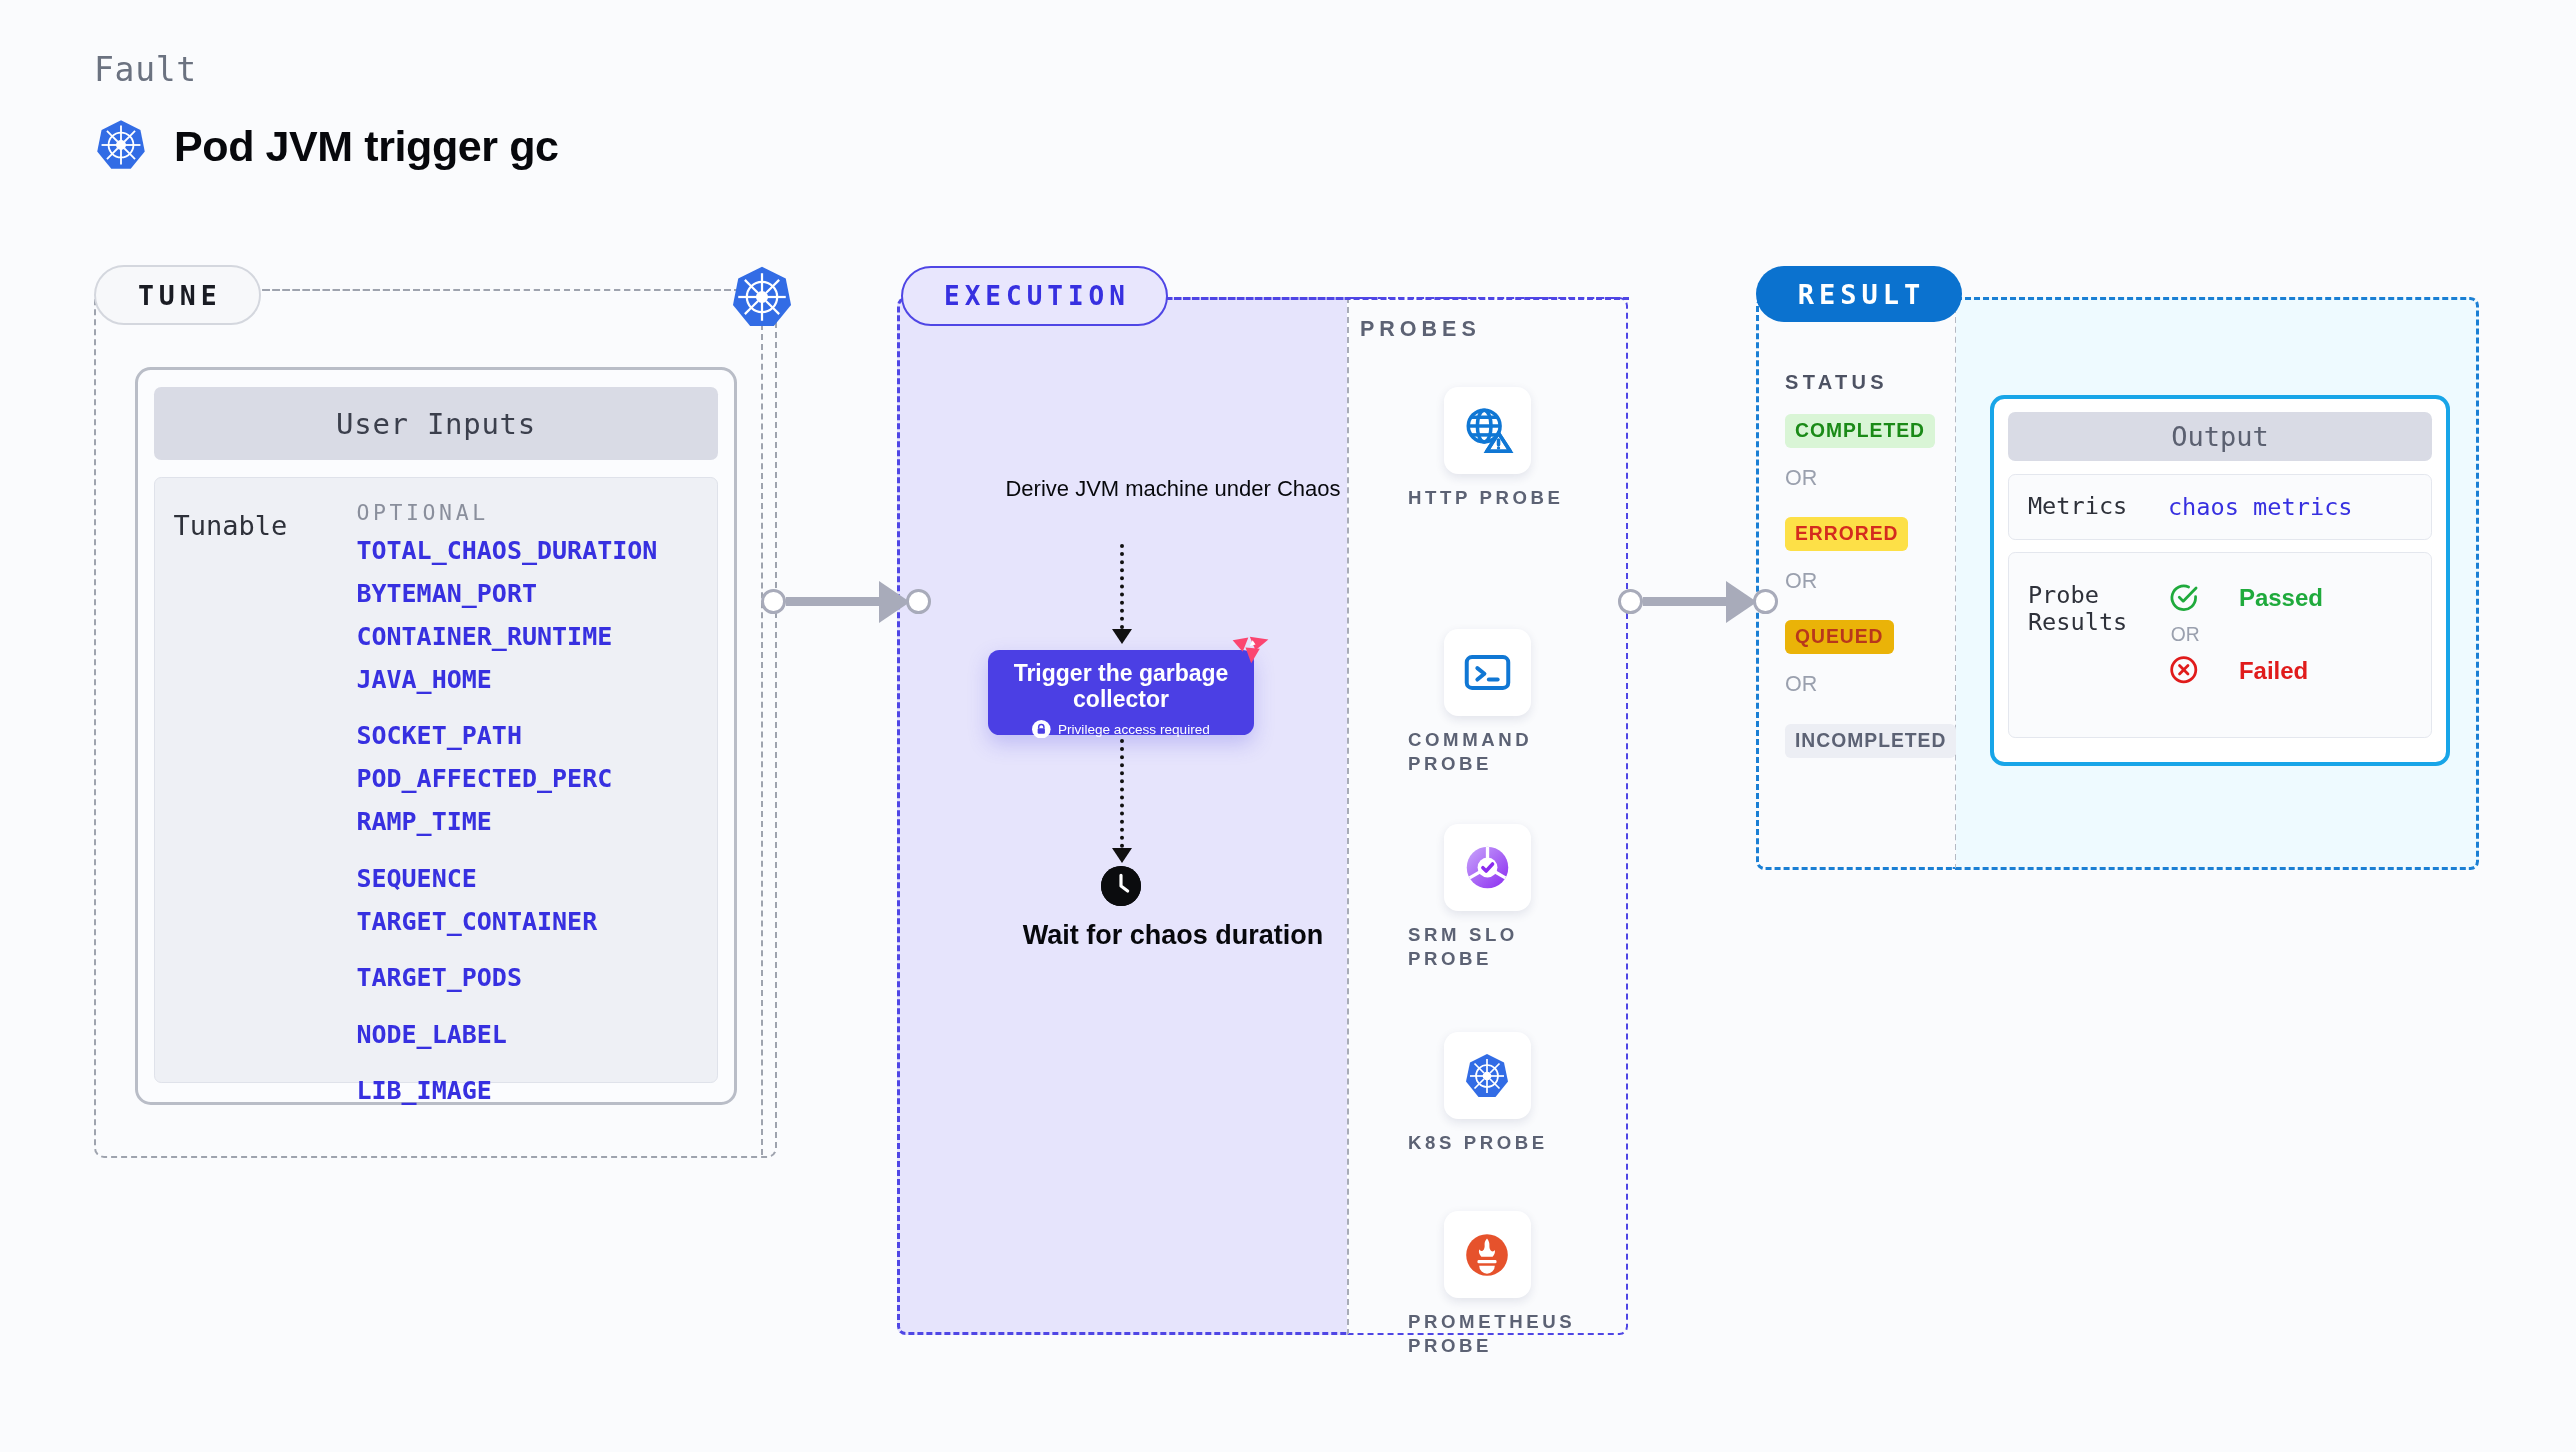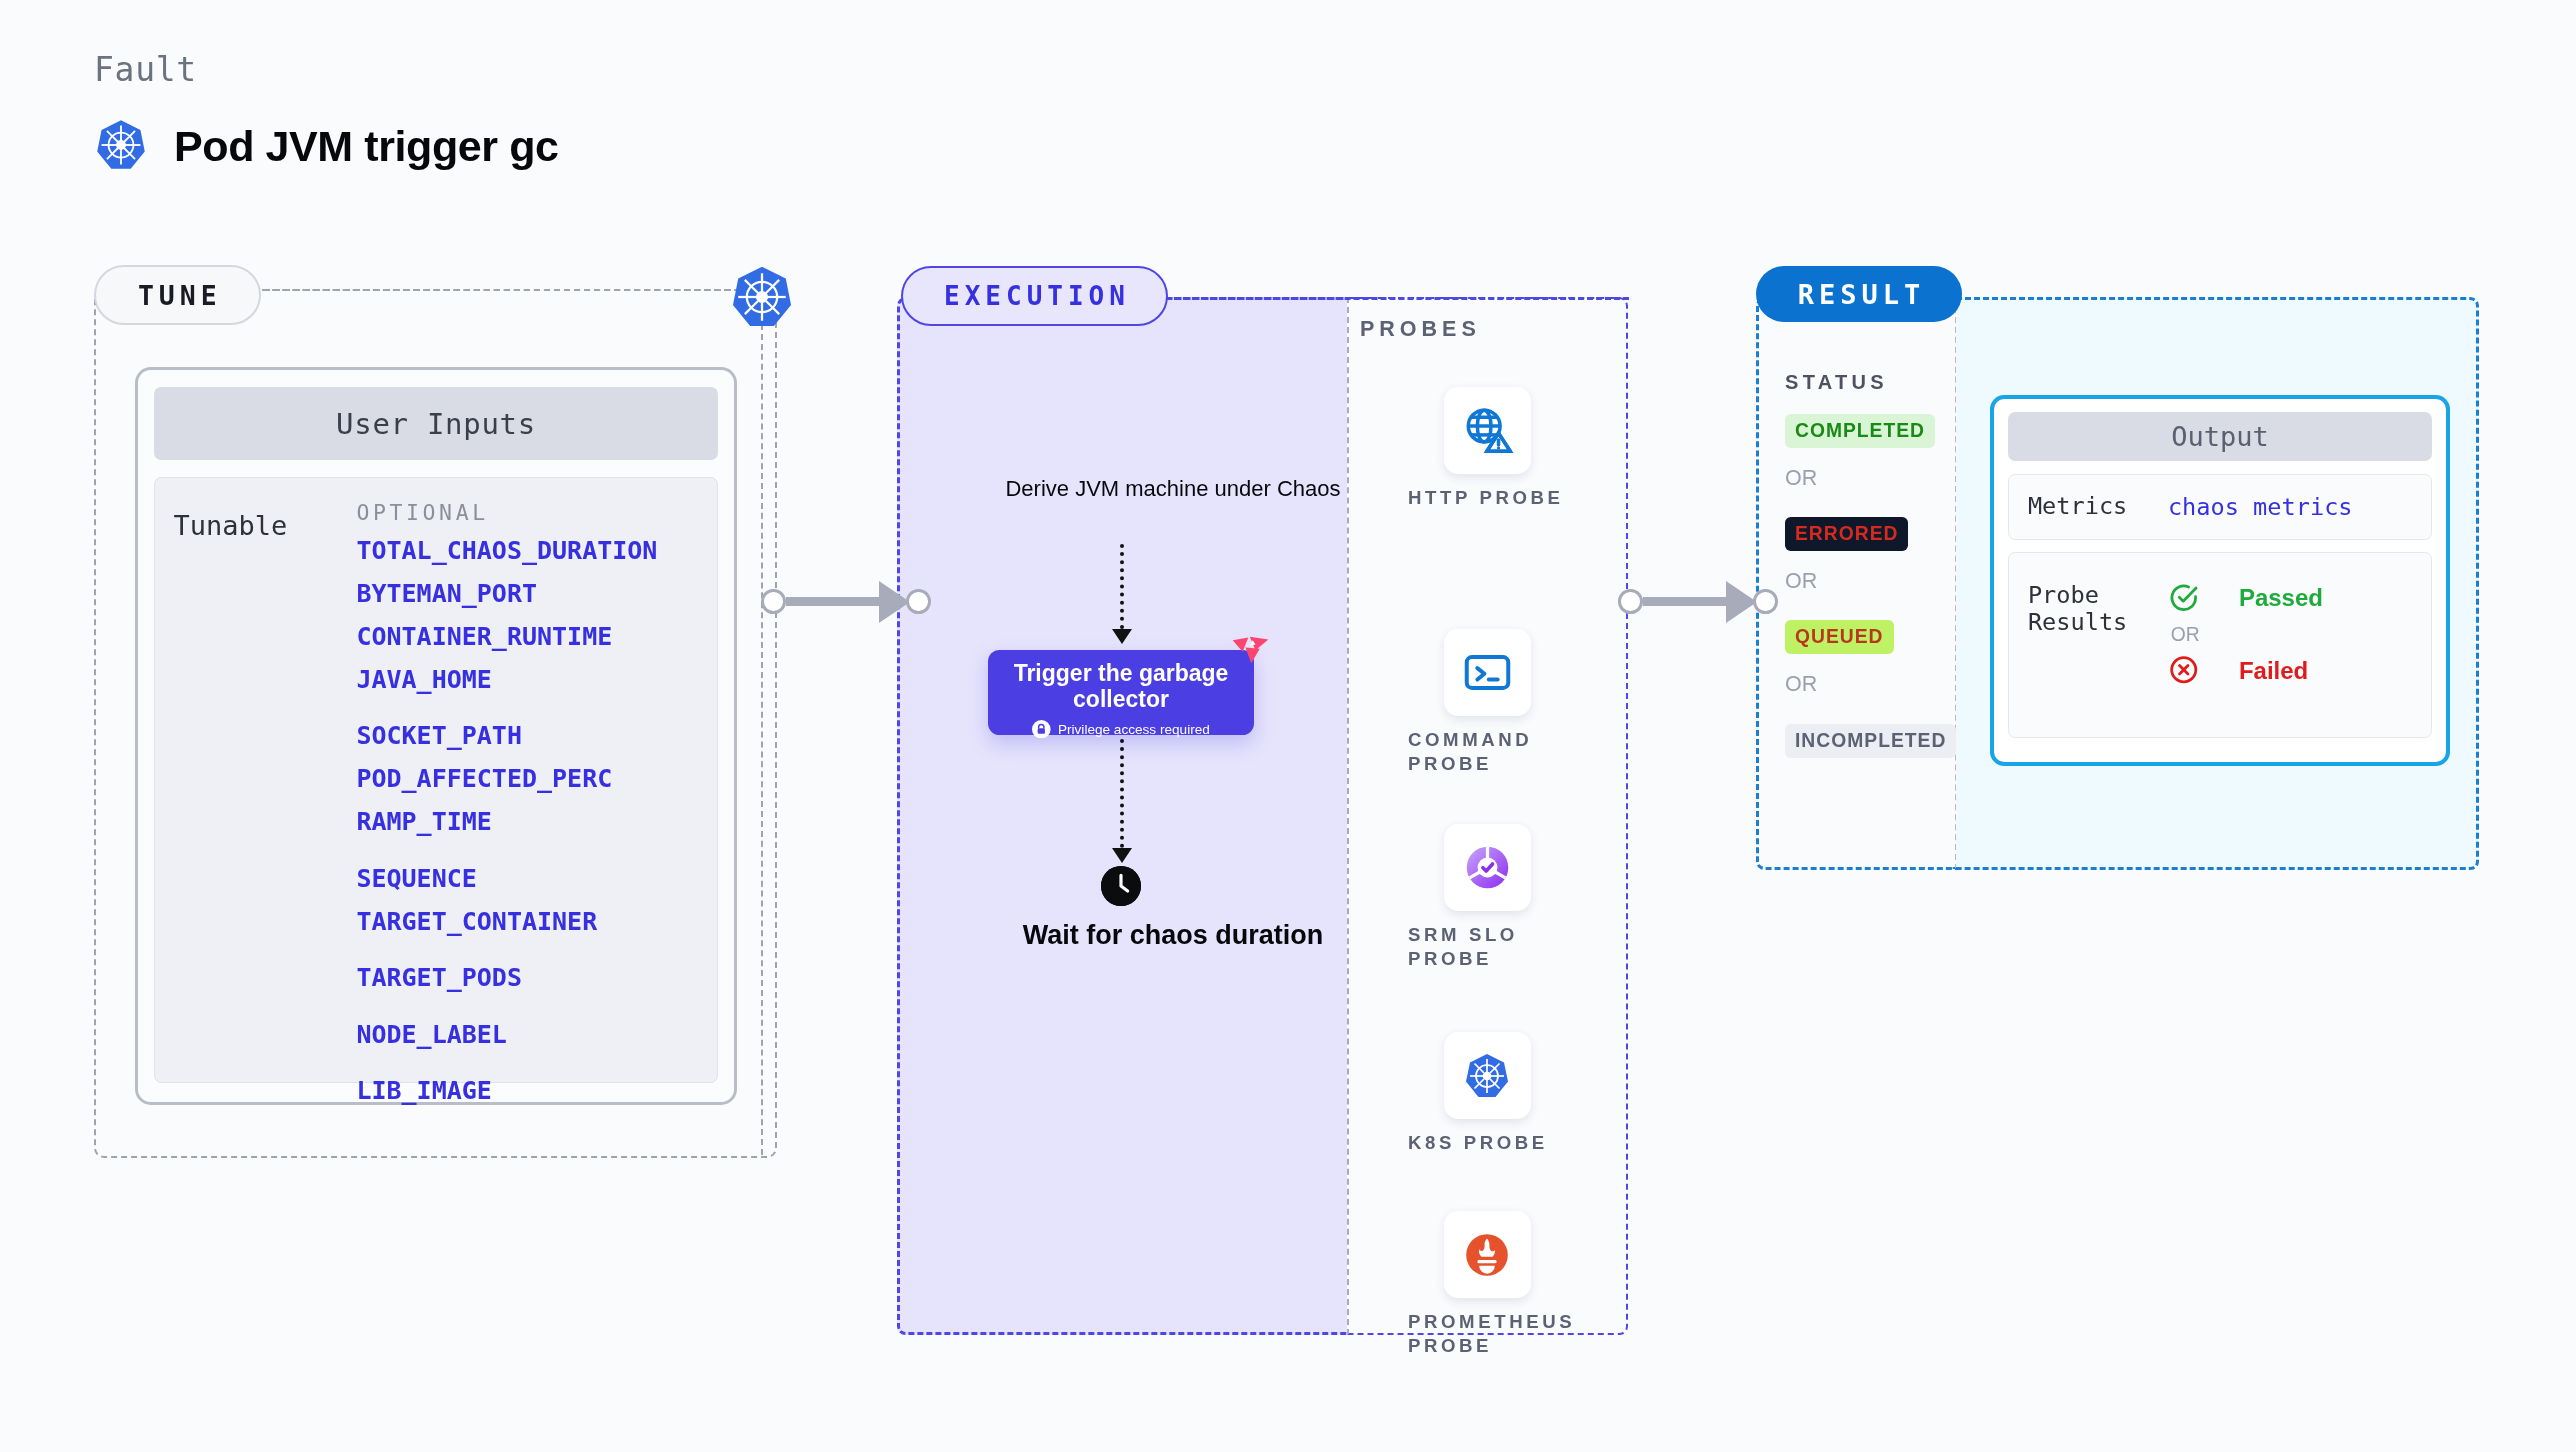--- a/index.html
+++ b/index.html
@@ -417,23 +417,23 @@
   <div class="dot" style="margin-left:-4.3px;"></div>
 </div>
 
 <div id="status-box"></div>
 <div id="result-outer"></div>
 <div id="result-badge" class="stage-badge">RESULT</div>
 <div id="status-title">STATUS</div>
 
 <div class="badge-pill" style="top:414px;background:#d9f5d6;color:#1a8a17;">COMPLETED</div>
 <div class="or-text" style="top:466px;">OR</div>
-<div class="badge-pill" style="top:517px;background:#0f172a;color:#d42b1e;">ERRORED</div>
+<div class="badge-pill" style="top:517px;background:#fde047;color:#d42b1e;">ERRORED</div>
 <div class="or-text" style="top:569px;">OR</div>
-<div class="badge-pill" style="top:620px;background:#bef264;color:#b8371c;">QUEUED</div>
+<div class="badge-pill" style="top:620px;background:#eab308;color:#b8371c;">QUEUED</div>
 <div class="or-text" style="top:672px;">OR</div>
 <div class="badge-pill" style="top:724px;background:#eceef4;color:#5c6274;">INCOMPLETED</div>
 
 <div id="output-card">
   <div id="output-title">Output</div>
 
   <div id="metrics-row">
     <div class="out-key">Metrics</div>
     <div id="metrics-value">chaos metrics</div>
   </div>

